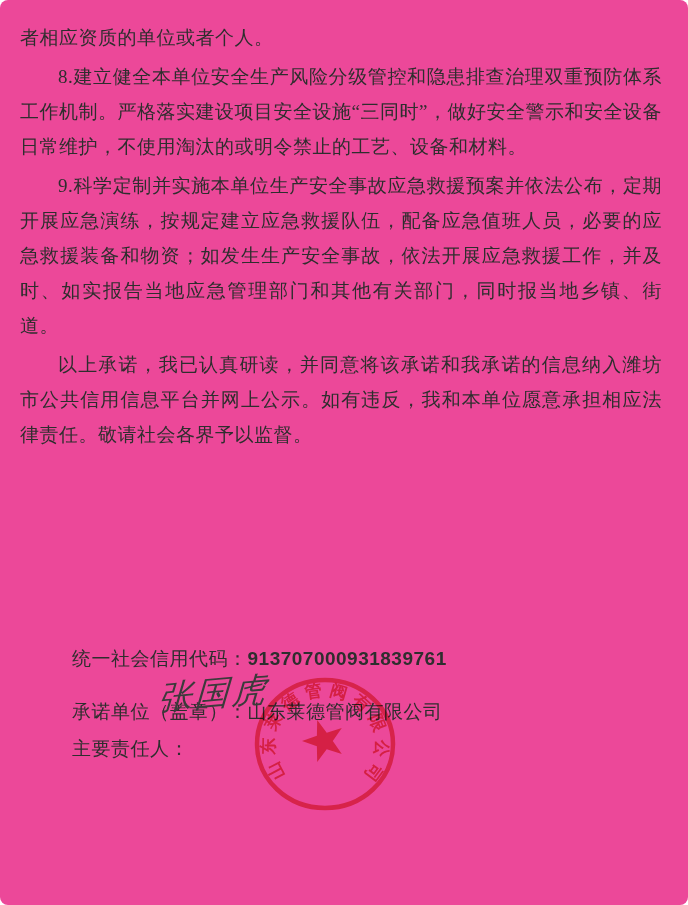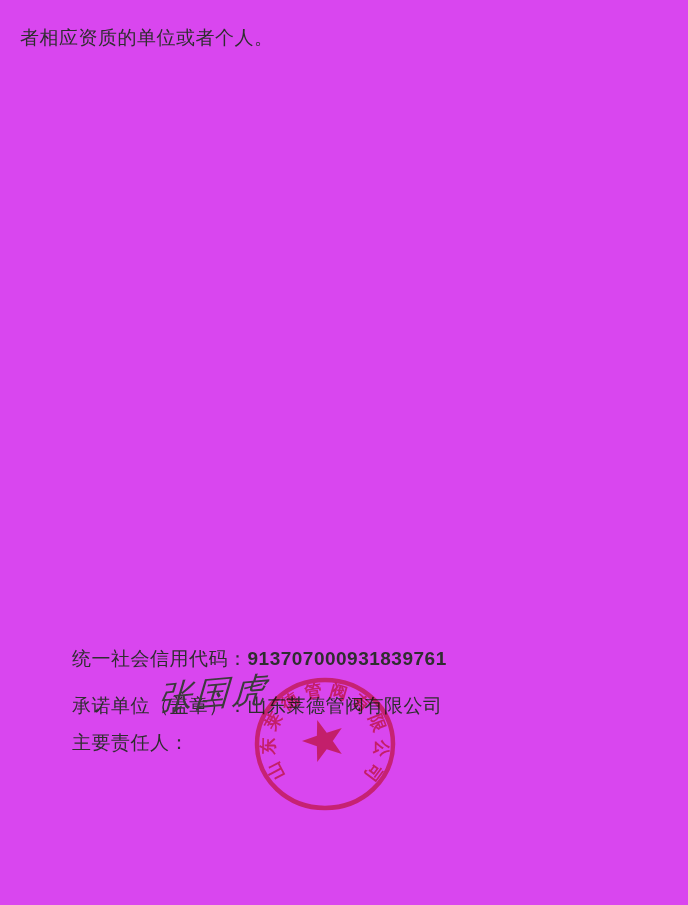--- a/index.html
+++ b/index.html
@@ -1,24 +1,25 @@
 <!DOCTYPE html>
 <html><head>
 <meta charset="utf-8">
 <style>
   * { margin: 0; padding: 0; box-sizing: border-box; }
   html, body { background: #ffffff; }
   .page {
     position: relative;
     width: 688px;
     height: 905px;
-    background: #d946ef;
+    background: #ec4899;
     overflow: hidden;
     font-family: "Liberation Serif", "DejaVu Serif", serif;
     color: #2e2e2e;
+    border-radius: 8px;
   }
   .content {
     position: absolute;
     left: 20px;
     top: 20px;
     width: 642px;
     font-size: 19px;
     line-height: 35px;
     text-align: justify;
     letter-spacing: 0.5px;
@@ -27,21 +28,21 @@
   .para.no-indent { text-indent: 0; }
   .footer {
     position: absolute;
     left: 72px;
     top: 640px;
     font-size: 19px;
     line-height: 37px;
     letter-spacing: 0.5px;
   }
   .footer .line { white-space: nowrap; }
-  .footer .line.credit { margin-bottom: 10px; }
+  .footer .line.credit { margin-bottom: 16px; }
   .num {
     font-family: "Liberation Sans", "DejaVu Sans", sans-serif;
     font-weight: 600;
     letter-spacing: 0.5px;
   }
   .signature {
     position: absolute;
     left: 158px;
     top: 676px;
     font-size: 34px;
@@ -68,20 +69,23 @@
     font-family: "Liberation Serif", "DejaVu Serif", serif;
   }
 </style>
 </head>
 <body>
 
 <div class="page">
 
   <div class="content">
     <p class="para no-indent">者相应资质的单位或者个人。</p>
+    <p class="para">8.建立健全本单位安全生产风险分级管控和隐患排查治理双重预防体系工作机制。严格落实建设项目安全设施“三同时”，做好安全警示和安全设备日常维护，不使用淘汰的或明令禁止的工艺、设备和材料。</p>
+    <p class="para">9.科学定制并实施本单位生产安全事故应急救援预案并依法公布，定期开展应急演练，按规定建立应急救援队伍，配备应急值班人员，必要的应急救援装备和物资；如发生生产安全事故，依法开展应急救援工作，并及时、如实报告当地应急管理部门和其他有关部门，同时报当地乡镇、街道。</p>
+    <p class="para">以上承诺，我已认真研读，并同意将该承诺和我承诺的信息纳入潍坊市公共信用信息平台并网上公示。如有违反，我和本单位愿意承担相应法律责任。敬请社会各界予以监督。</p>
   </div>
 
   <div class="footer">
     <div class="line credit">
       <span>统一社会信用代码：</span><span class="num">913707000931839761</span>
     </div>
     <div class="line">
       <span>承诺单位（盖章）：</span><span>山东莱德管阀有限公司</span>
     </div>
     <div class="line">

